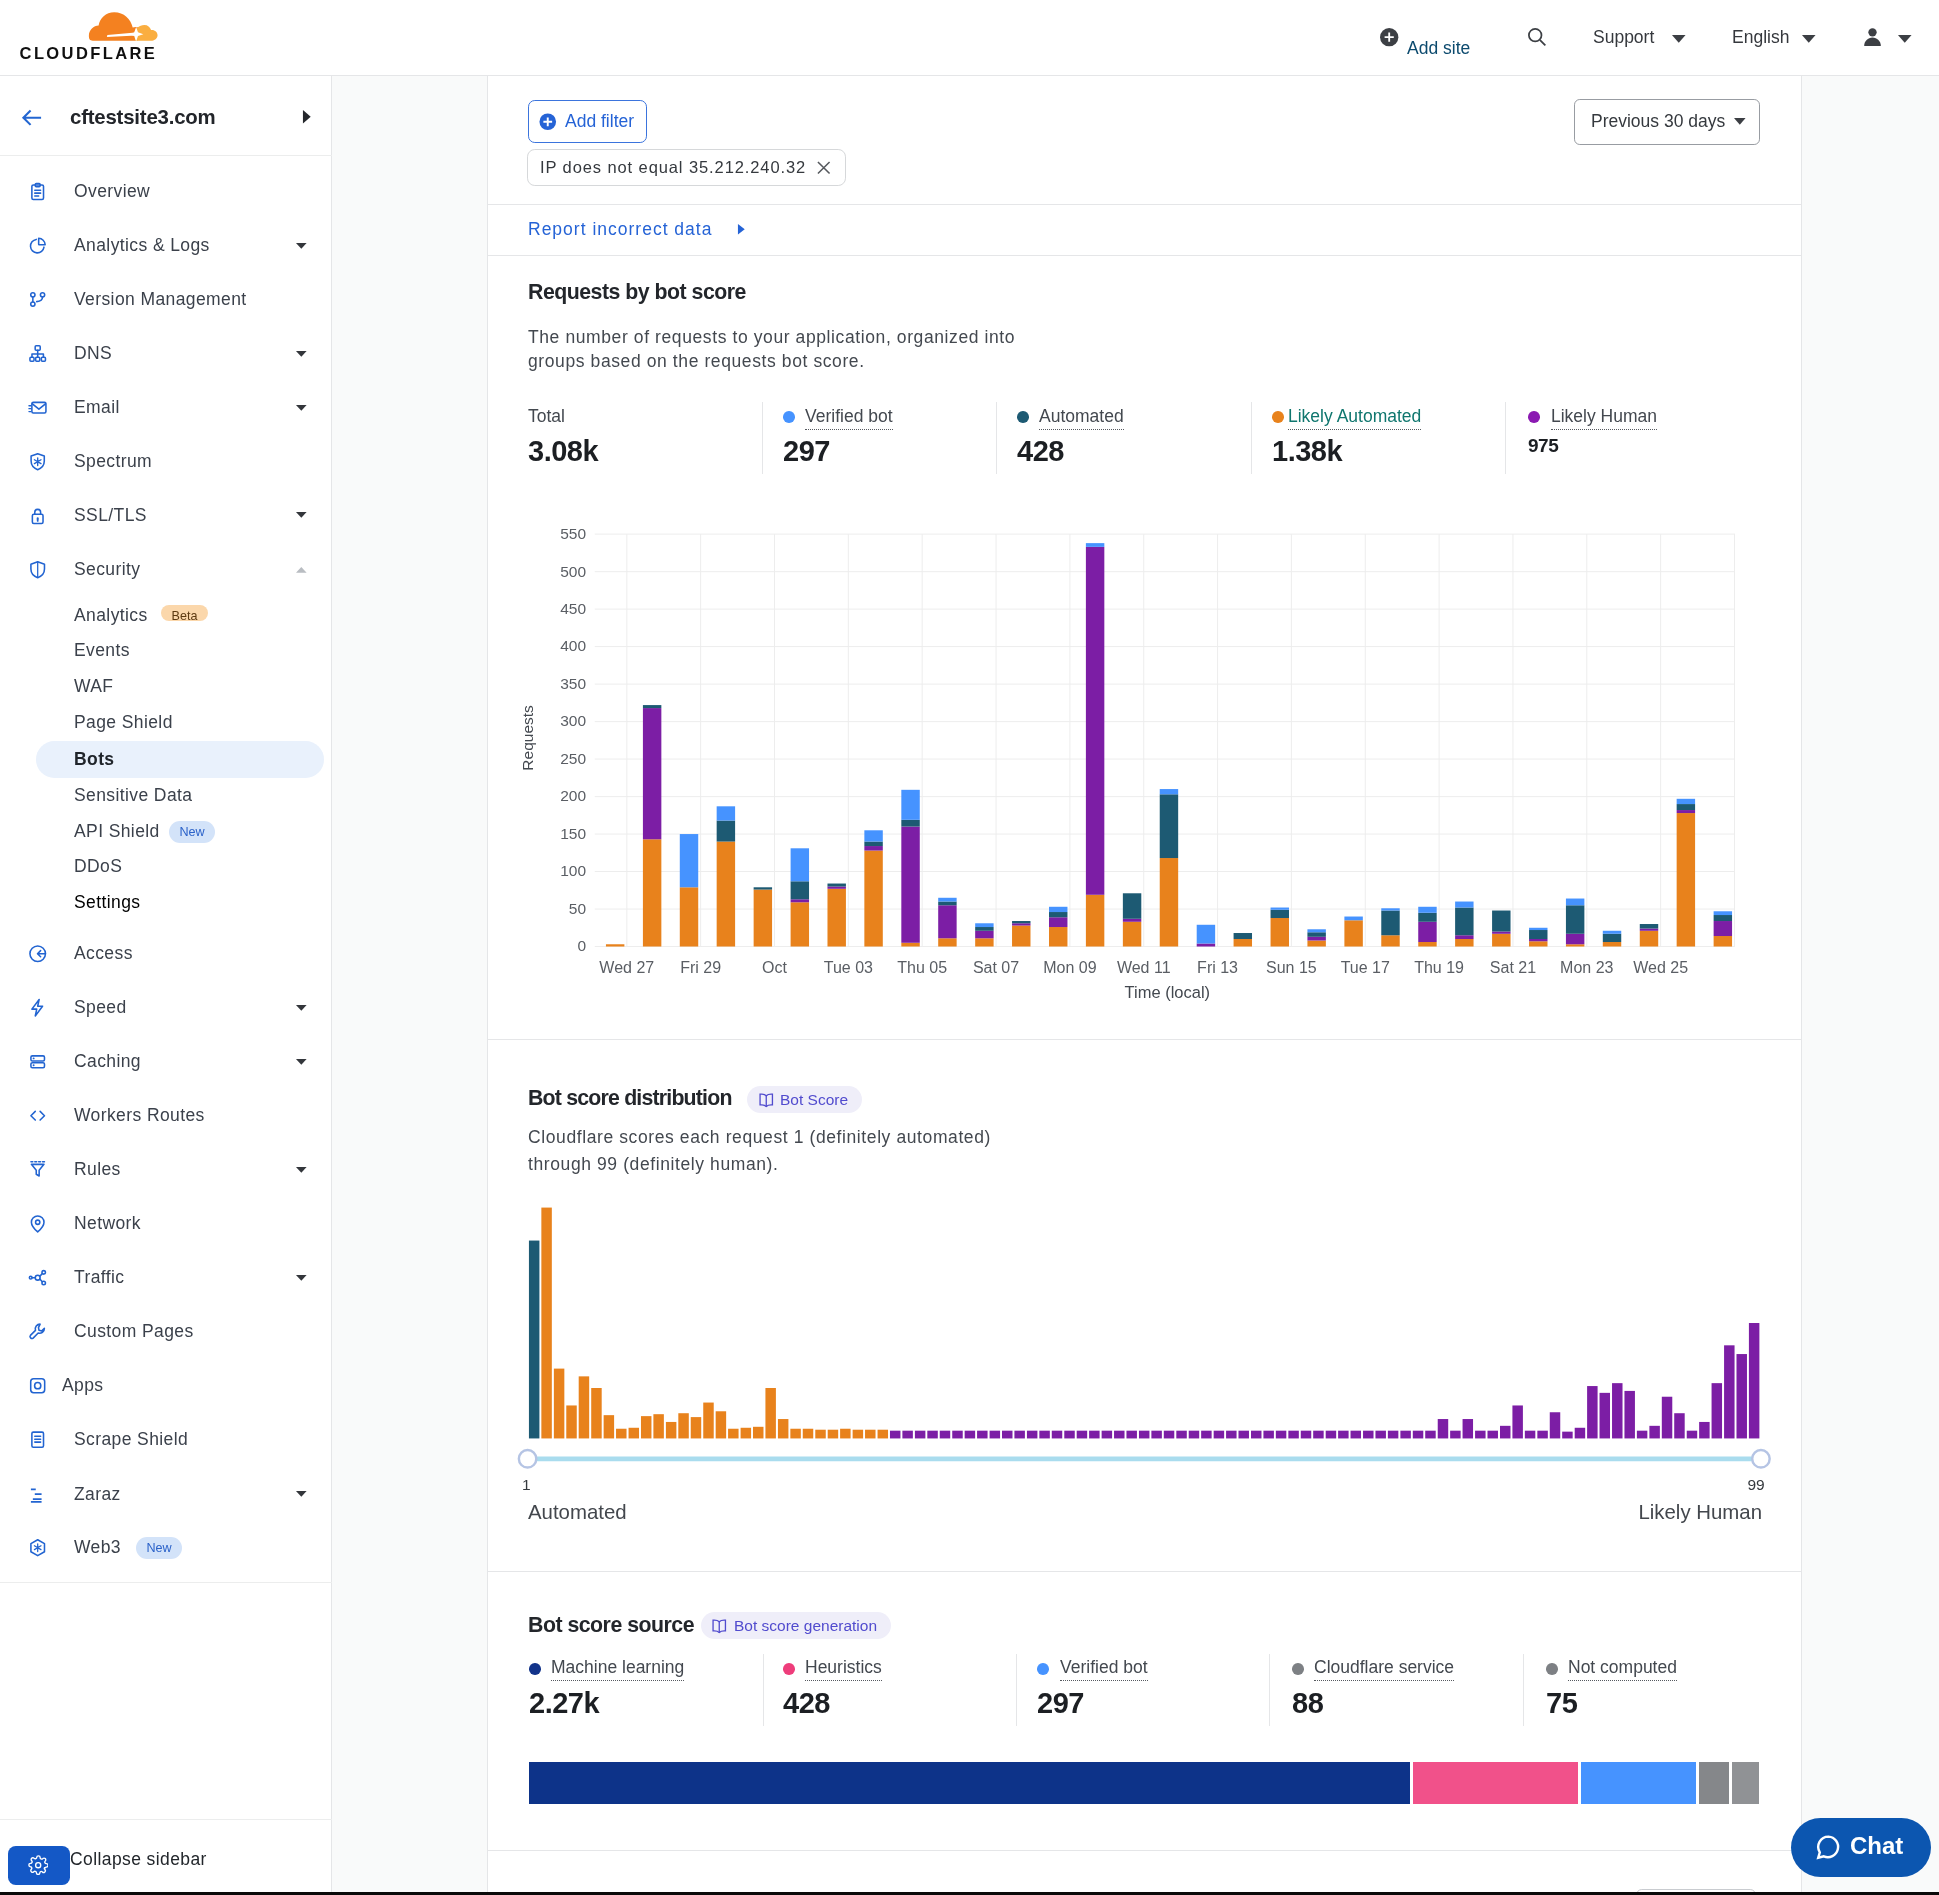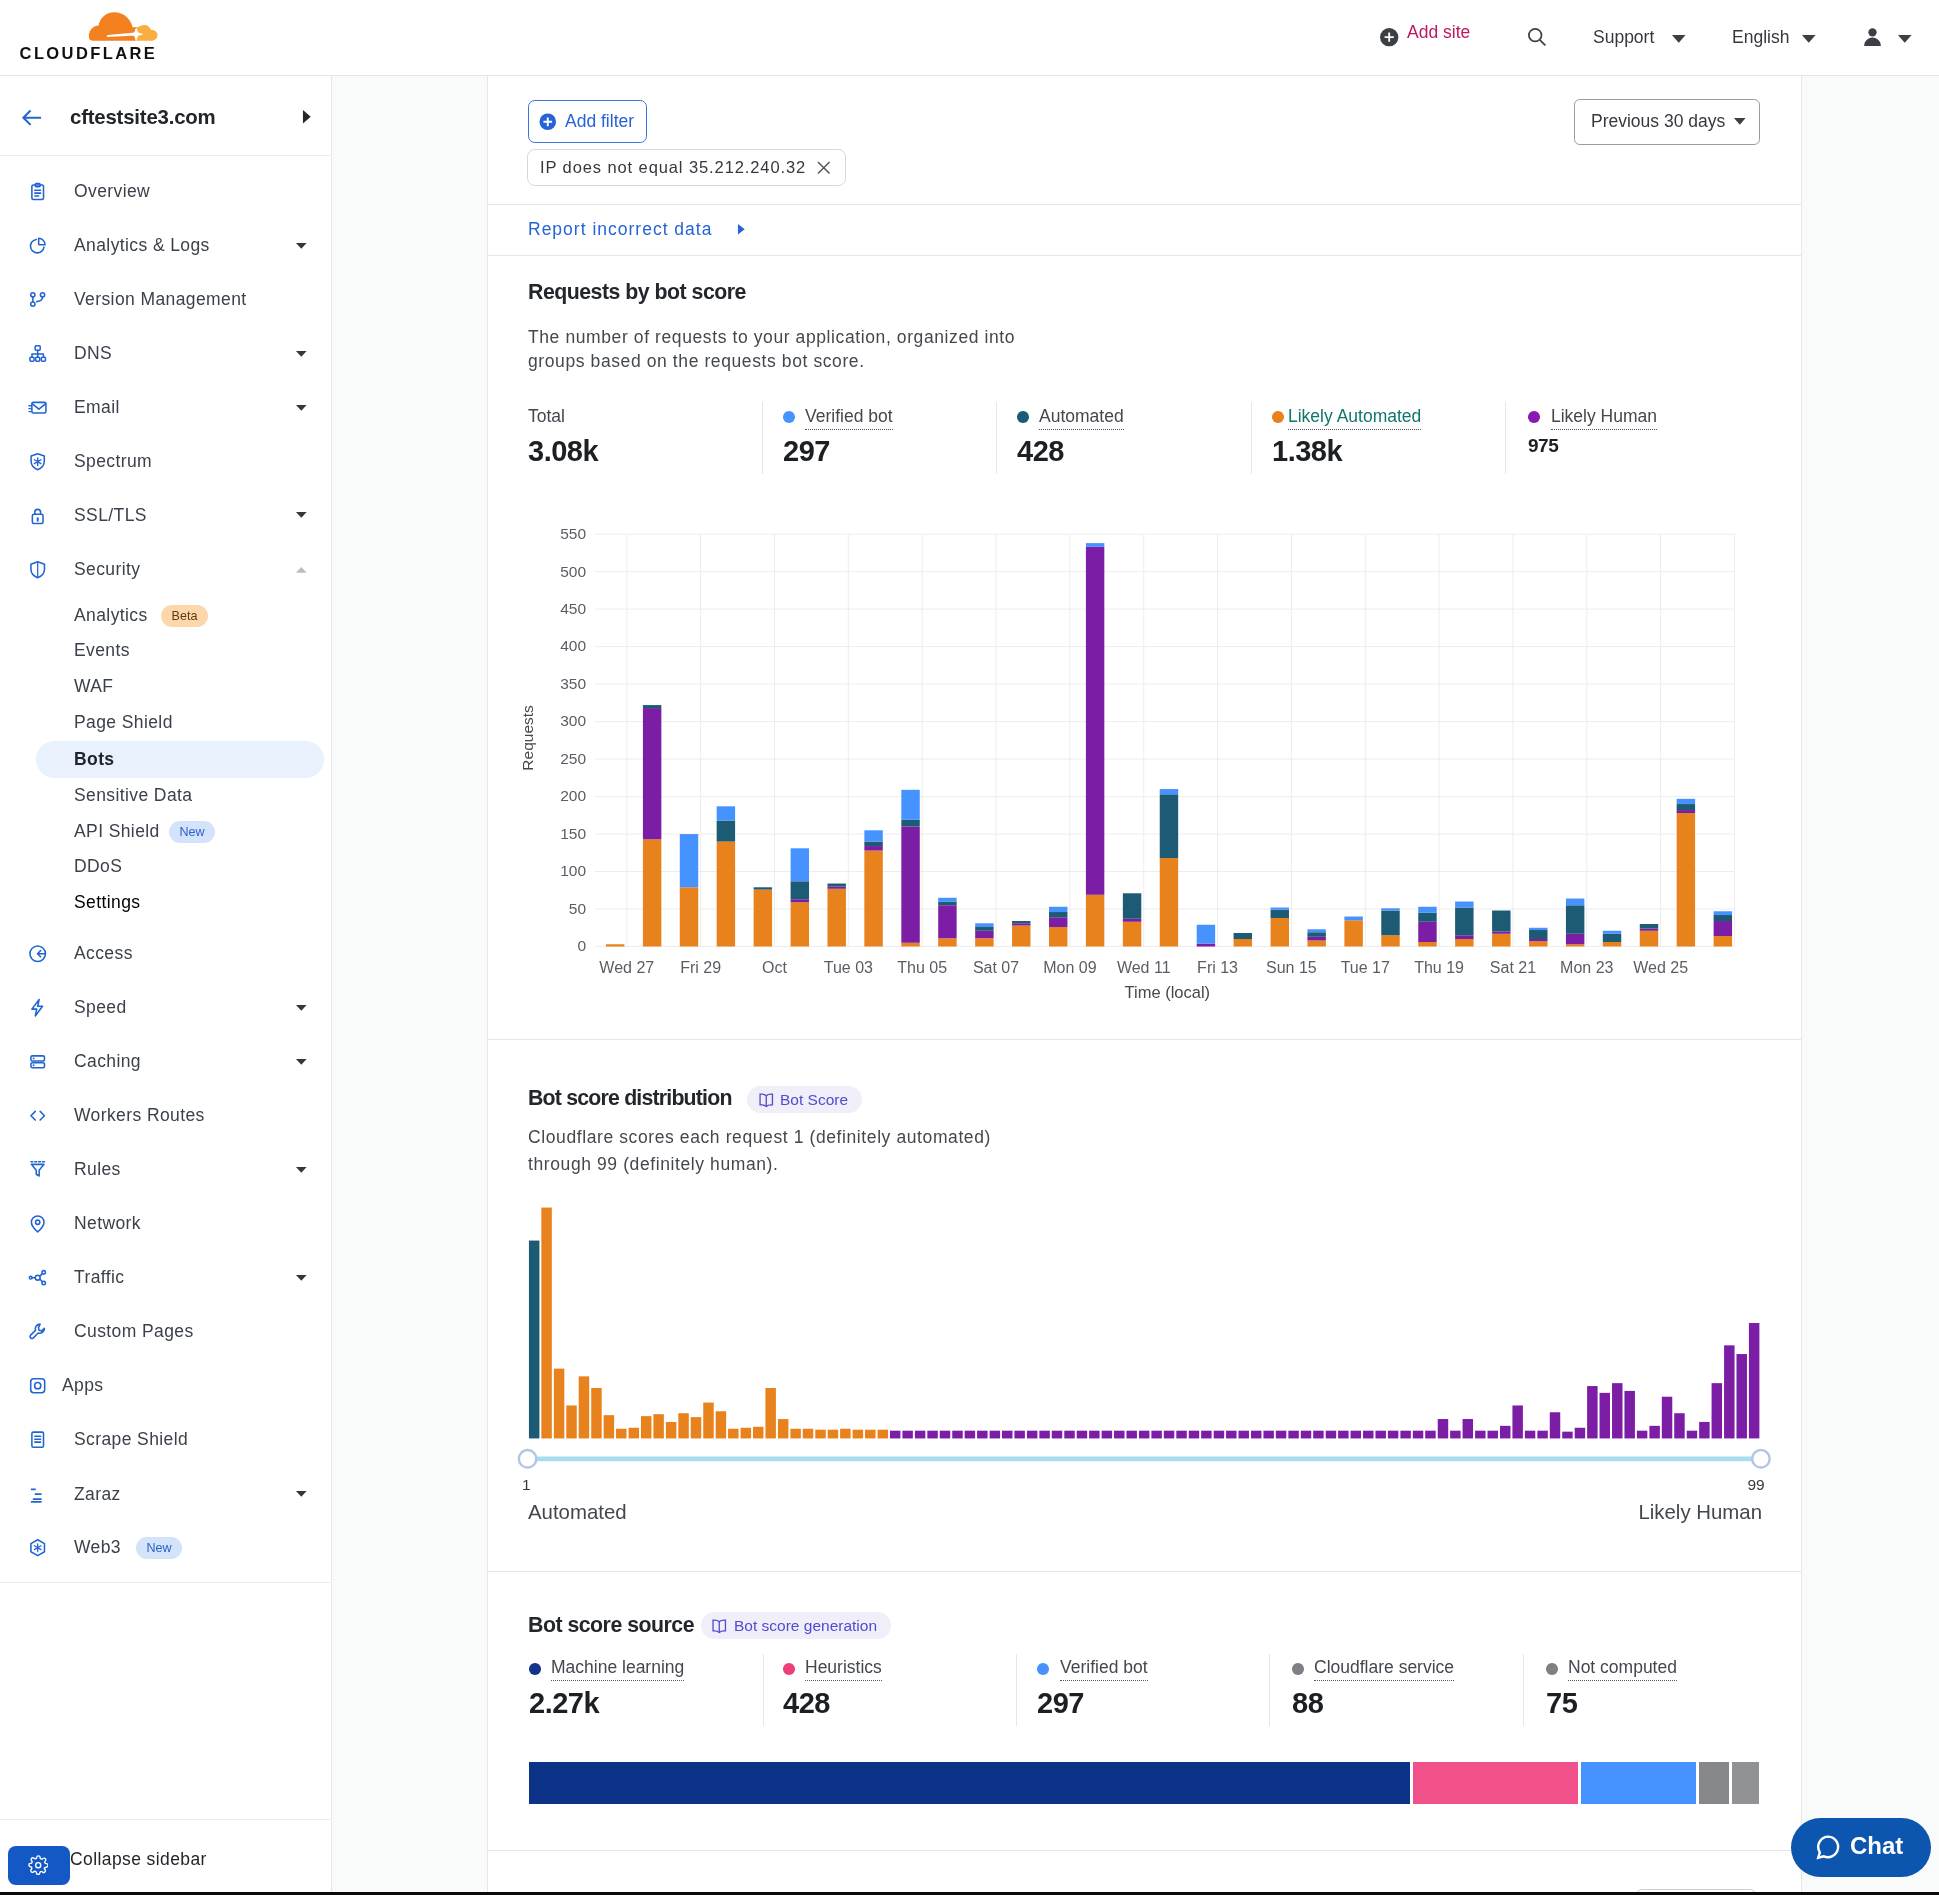--- a/index.html
+++ b/index.html
@@ -12,21 +12,21 @@
  <path d="M31 5.5 C22.5 5.5 16 12 15 19 C10 19 5 23.5 5 29.5 C5 33 6 34.5 9 34.5 L53 34.5 C57 34.5 60 31.5 60 27.5 C60 23.5 57 20.5 53 20.5 C52 20.5 51 20.7 50 21.1 C48 12.5 41 5.5 31 5.5 Z" fill="#f48120"></path>
  <path d="M62 18.5 C56.5 18.5 52.5 22.5 51.5 27.5 L52.5 34.5 L70 34.5 C73 34.5 75.5 31.9 75.5 29.1 C75.5 25.9 72.9 23.5 69.8 23.5 C69.5 23.5 69.1 23.5 68.8 23.6 C67.8 20.6 65.4 18.5 62 18.5 Z" fill="#faae40"></path>
  <path d="M24 28.6 L50 26.4 L53.6 29.2 L23.5 30.8 Z" fill="#fff"></path>
  <path d="M53.5 20.5 L55.4 26 L60.9 27.9 L55.4 29.8 L53.5 35.3 L51.6 29.8 L46.1 27.9 L51.6 26 Z" fill="#fff"></path>
 </svg>
 <div class="abs" style="left:19.4px;top:44px;width:138px;text-align:center;font-size:16.5px;font-weight:bold;letter-spacing:2.4px;color:#101010;">CLOUDFLARE</div>
 <svg class="abs" style="left:1379px;top:27px;" width="20.4" height="20.4" viewBox="0 0 20 20">
       <circle cx="10" cy="10" r="9" fill="#3c3f44"></circle>
       <path d="M10 5.5v9M5.5 10h9" stroke="#fff" stroke-width="1.8"></path>
     </svg>
-<div class="abs" style="left:1407px;top:22px;font-size:17.5px;color:#be185d;">Add site</div>
+<div class="abs" style="left:1407px;top:38px;font-size:17.5px;color:#0c4a6e;">Add site</div>
 <svg class="abs" style="left:1526px;top:26px;" width="21.3" height="21.3" viewBox="0 0 22 22" fill="none" stroke="#3c3f44" stroke-width="1.8">
       <circle cx="9.5" cy="9.5" r="6.5"></circle>
       <path d="M14.5 14.5L20 20"></path>
     </svg>
 <div class="abs" style="left:1593px;top:27px;font-size:17.5px;color:#35383d;">Support</div>
 <svg class="abs" style="left:1671px;top:34px;" width="15.5" height="9.7" viewBox="0 0 16 10">
       <path d="M1 1h14L8 9z" fill="#3c3f44"></path>
     </svg>
 <div class="abs" style="left:1732px;top:27px;font-size:17.5px;color:#35383d;">English</div>
 <svg class="abs" style="left:1801px;top:34px;" width="15.5" height="9.7" viewBox="0 0 16 10">
@@ -130,21 +130,21 @@
 <div class="abs" style="left:36px;top:741px;width:288px;height:37px;border-radius:18.4px;background:#e9f1fc;"></div>
 <div class="abs" style="left:74px;top:605px;font-size:17.5px;letter-spacing:0.4px;font-weight:normal;color:#3b414b;">Analytics</div>
 <div class="abs" style="left:74px;top:640px;font-size:17.5px;letter-spacing:0.4px;font-weight:normal;color:#3b414b;">Events</div>
 <div class="abs" style="left:74px;top:676px;font-size:17.5px;letter-spacing:0.4px;font-weight:normal;color:#3b414b;">WAF</div>
 <div class="abs" style="left:74px;top:712px;font-size:17.5px;letter-spacing:0.4px;font-weight:normal;color:#3b414b;">Page Shield</div>
 <div class="abs" style="left:74px;top:749px;font-size:17.5px;letter-spacing:0.4px;font-weight:bold;color:#20252b;">Bots</div>
 <div class="abs" style="left:74px;top:785px;font-size:17.5px;letter-spacing:0.4px;font-weight:normal;color:#3b414b;">Sensitive Data</div>
 <div class="abs" style="left:74px;top:821px;font-size:17.5px;letter-spacing:0.4px;font-weight:normal;color:#3b414b;">API Shield</div>
 <div class="abs" style="left:74px;top:856px;font-size:17.5px;letter-spacing:0.4px;font-weight:normal;color:#3b414b;">DDoS</div>
 <div class="abs" style="left:74px;top:892px;font-size:17.5px;letter-spacing:0.4px;font-weight:normal;color:#000000;text-align:right;">Settings</div>
-<div class="abs" style="left:161px;top:605px;width:47px;height:22px;border-radius:11.6px;background:#fbd7ab;font-size:12.6px;color:#5d3a11;text-align:center;line-height:22px;">Beta</div>
+<div class="abs" style="left:161px;top:605px;width:47px;height:16px;border-radius:11.6px;background:#fbd7ab;font-size:12.6px;color:#5d3a11;text-align:center;line-height:22px;">Beta</div>
 <div class="abs" style="left:169px;top:821px;width:46px;height:22px;border-radius:11.6px;background:#d3e3f9;font-size:12.6px;color:#2b62c9;text-align:center;line-height:22px;">New</div>
 <svg class="abs" style="left:28px;top:944px;" width="19.4" height="19.4" viewBox="0 0 20 20">
       <g fill="none" stroke="#2264d1" stroke-width="1.6" stroke-linecap="round" stroke-linejoin="round">
         <circle cx="10" cy="10" r="8"></circle>
         <path d="M18 10h-8M13 6.8l-3.2 3.2 3.2 3.2"></path>
       </g>
     </svg>
 <div class="abs" style="left:74px;top:943px;font-size:17.5px;letter-spacing:0.4px;font-weight:normal;color:#3b414b;">Access</div>
 <svg class="abs" style="left:28px;top:998px;" width="19.4" height="19.4" viewBox="0 0 20 20">
       <path d="M11.5 1.5L4 11.5h5l-1.5 7L15 8.5h-5z" fill="none" stroke="#2264d1" stroke-width="1.6" stroke-linecap="round" stroke-linejoin="round"></path>

